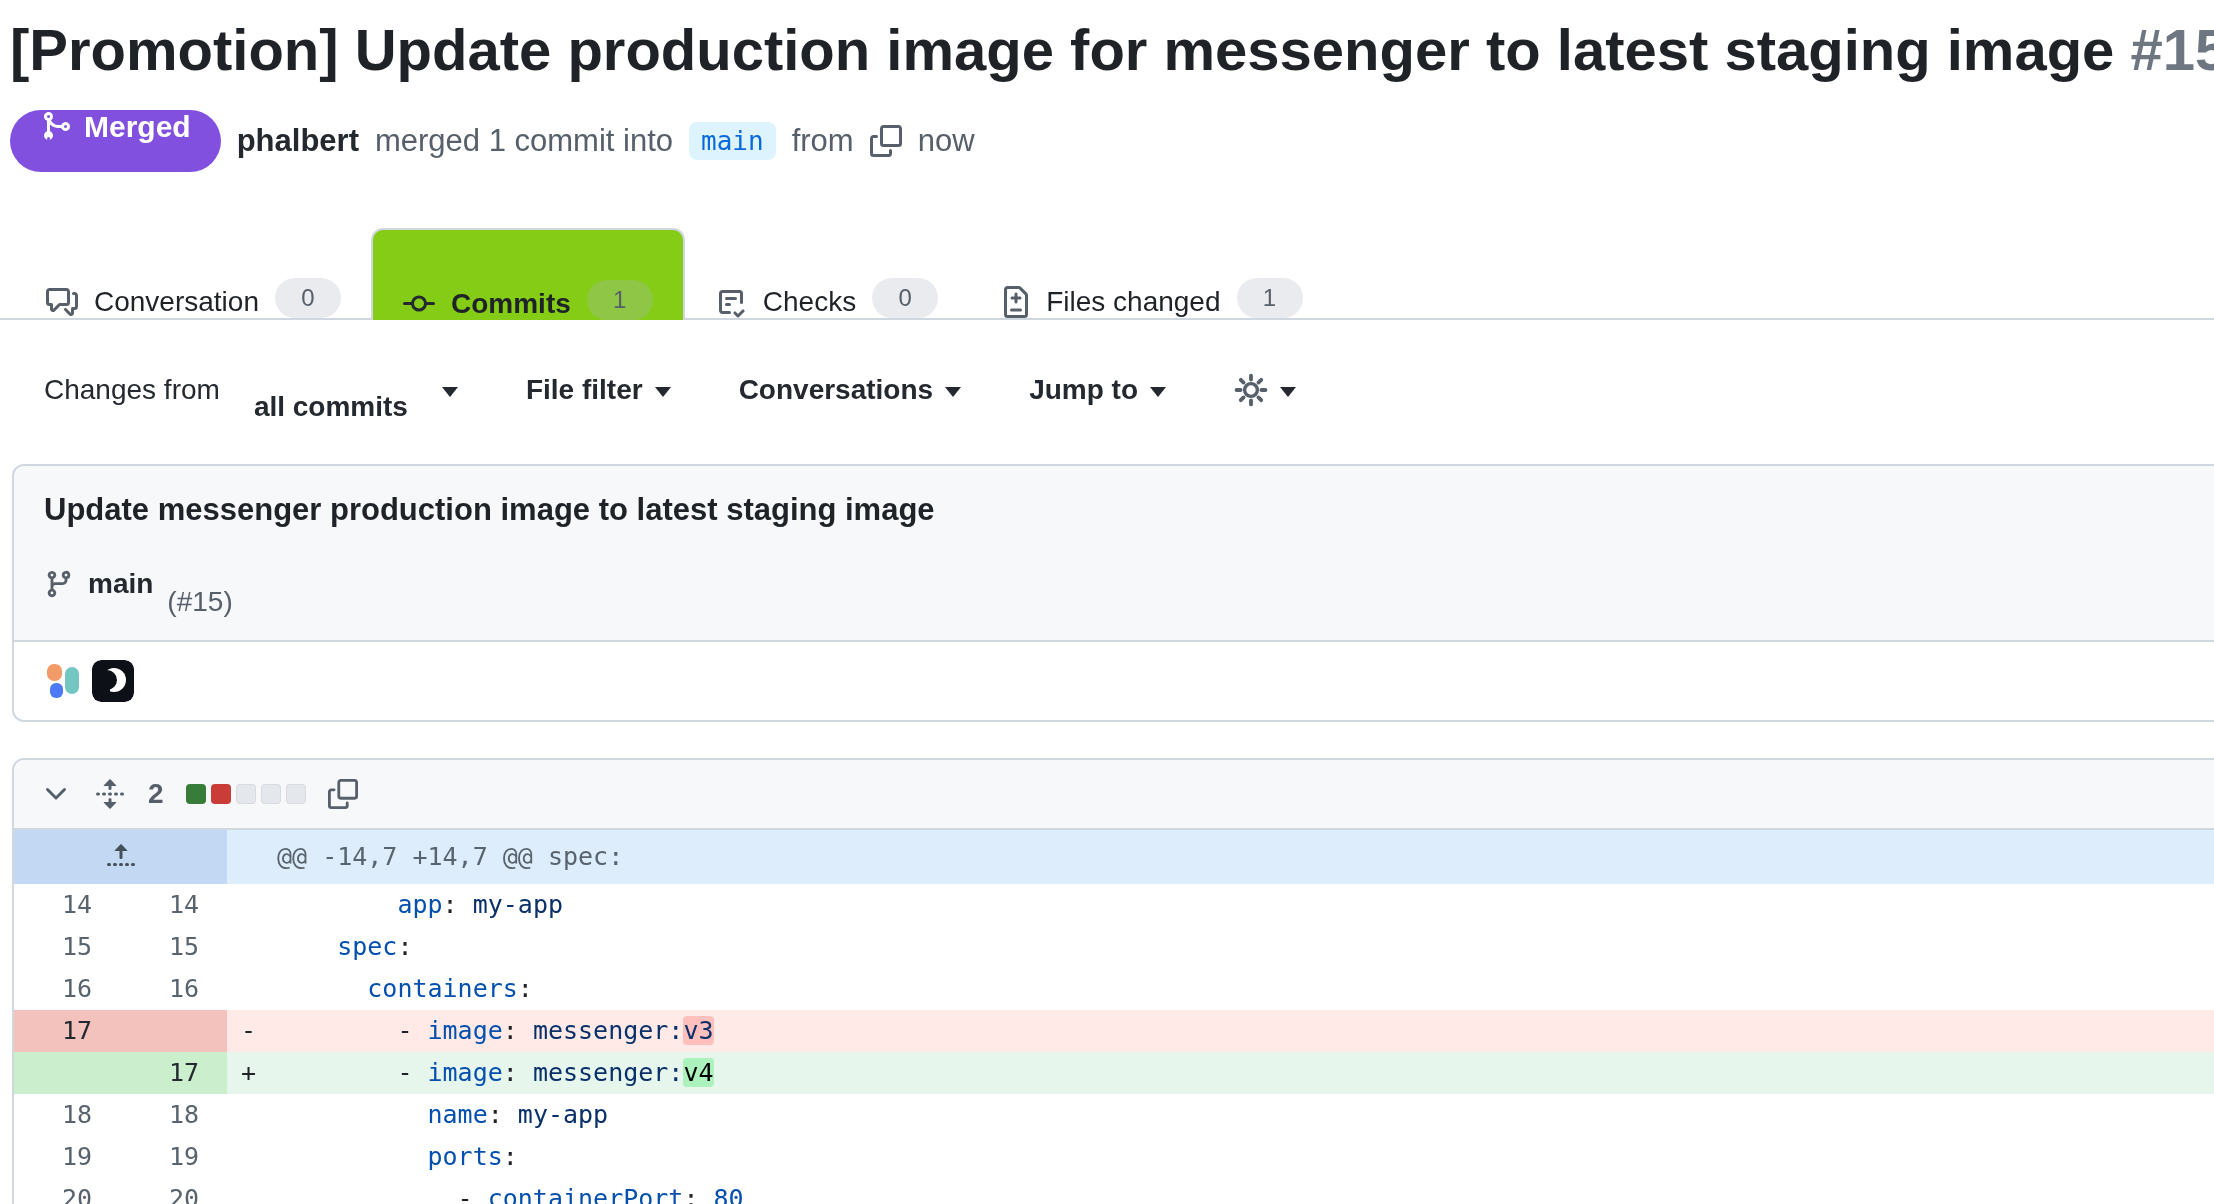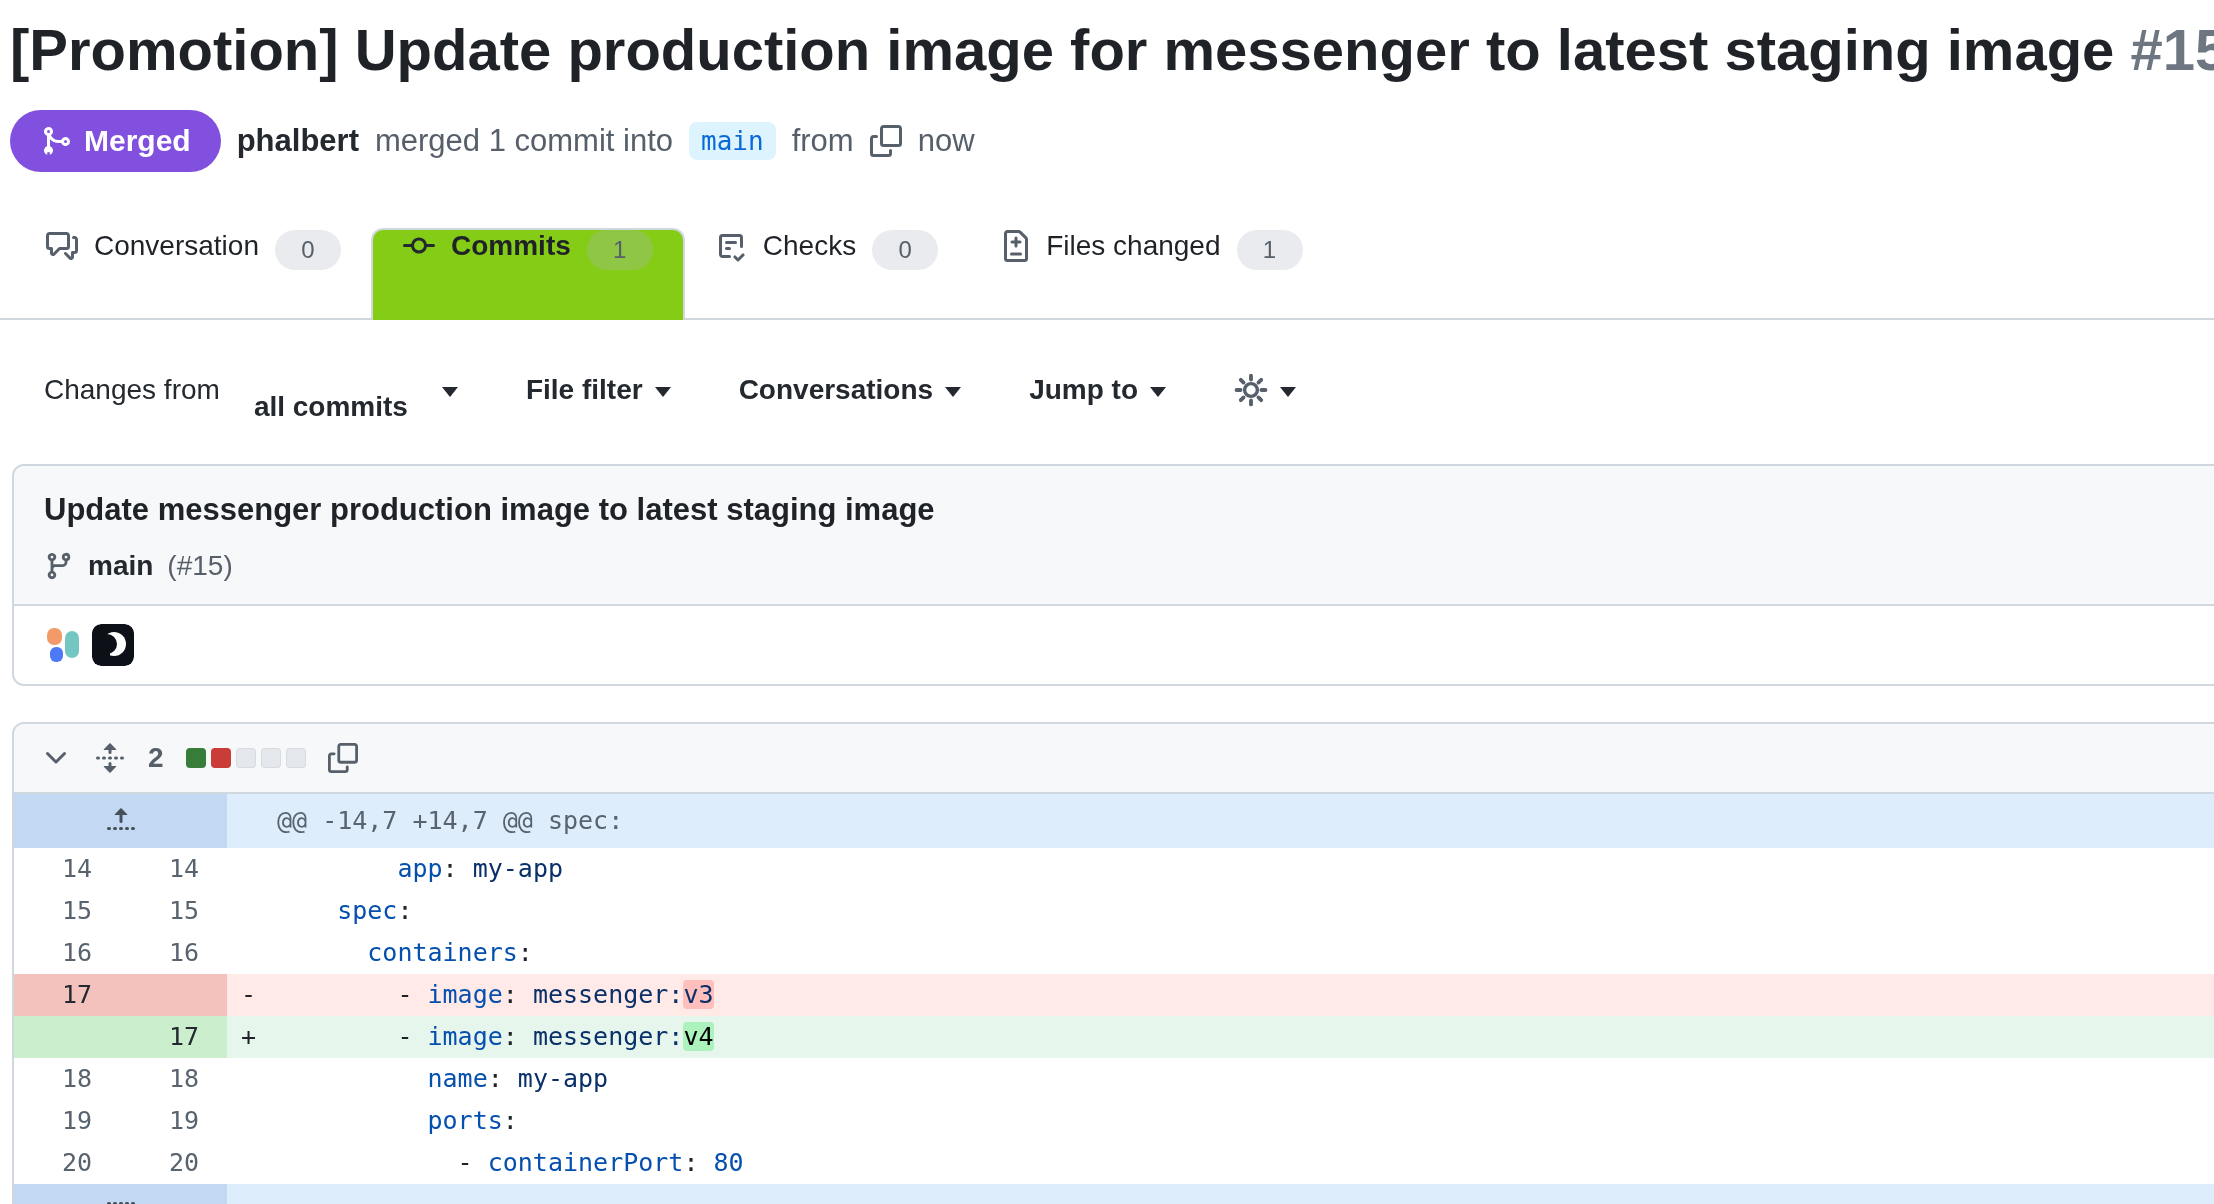--- a/index.html
+++ b/index.html
@@ -4,51 +4,51 @@
 <style>
   html,body{margin:0;padding:0;width:2214px;height:1204px;overflow:hidden;background:#fff;
     font-family:"Liberation Sans",sans-serif;color:#1f2328;-webkit-font-smoothing:antialiased;}
   svg{display:block}
   .octicon{color:#57606a}
 
   
   .pr-title{margin:14px 0 0 10px;font-size:58px;line-height:72px;font-weight:600;white-space:nowrap;color:#1f2328;}
   .pr-title .issue-number{color:#6e7781;font-weight:600;}
   .pr-meta{display:flex;align-items:center;gap:16px;margin:24px 0 0 10px;font-size:31px;color:#57606a;}
-  .state-badge{display:inline-flex;align-items:center;gap:12px;height:62px;padding:0 30px;border-radius:999px;
+  .state-badge{display:inline-flex;gap:12px;height:62px;padding:0 30px;border-radius:999px;
     background:#8250df;color:#fff;font-size:30px;font-weight:600;}
   .meta-author{color:#24292f;font-weight:700;}
   .branch-label{font-family:"DejaVu Sans Mono",monospace;font-size:26px;color:#0969da;background:#ddf4ff;
     padding:4px 12px;border-radius:8px;}
   .icon-btn{background:none;border:none;padding:0;cursor:pointer;color:#57606a;display:inline-flex;align-items:center;}
 
   
   .tabs{display:flex;align-items:flex-end;margin-top:56px;padding-left:16px;border-bottom:2px solid #d0d7de;}
-  .tab{display:flex;align-items:flex-start;gap:16px;height:88px;padding:0 30px;font-size:28px;color:#1f2328;cursor:pointer;}
+  .tab{display:flex;align-items:flex-end;gap:16px;height:88px;padding:0 30px;font-size:28px;color:#1f2328;cursor:pointer;}
   .tab.active{position:relative;z-index:1;background:#84cc16;border:2px solid #d0d7de;border-bottom:none;
     border-radius:12px 12px 0 0;height:90px;margin-bottom:-2px;}
   .tab.active .tlabel{font-weight:700;}
   .tab.active .octicon{color:#24292f;}
   .counter{display:inline-flex;align-items:center;justify-content:center;min-width:42px;height:40px;padding:0 12px;
     border-radius:999px;background:rgba(175,184,193,0.28);font-size:24px;color:#57606a;}
 
   
   .toolbar{display:flex;align-items:center;gap:56px;margin:36px 0 0 38px;font-size:28px;color:#24292f;}
   .dd{display:flex;align-items:center;gap:12px;background:none;border:none;font:inherit;color:inherit;cursor:pointer;font-weight:700;}
   .dd.plain-prefix{font-weight:400;gap:34px;}
   .dd .bold{font-weight:700;margin-top:34px;}
   .caret{width:0;height:0;border-left:8px solid transparent;border-right:8px solid transparent;border-top:10px solid #24292f;margin-top:4px;}
 
   
   .card{border:2px solid #d0d7de;border-radius:12px;margin:40px -36px 0 12px;}
   .commit-head{background:#f6f8fa;border-radius:12px 12px 0 0;border-bottom:2px solid #d0d7de;padding:26px 30px 22px;}
   .commit-title{font-size:31px;font-weight:700;color:#1f2328;}
   .commit-branch{display:flex;align-items:center;gap:14px;margin-top:22px;font-size:28px;color:#24292f;}
   .commit-branch .branch-name{font-weight:700;}
-  .commit-branch .pr-ref{color:#57606a;}
+  .commit-branch .pr-ref{color:#57606a;margin-top:36px;}
   .commit-author{display:flex;align-items:center;background:#fff;border-radius:0 0 12px 12px;padding:18px 30px;font-size:30px;color:#24292f;}
   .avatar{width:42px;height:42px;border-radius:9px;}
   .avatar+.avatar{margin-left:6px;}
   .author-line{margin-left:16px;white-space:pre-wrap;}
   .author-line b{font-weight:700;}
 
   
   .diff-card{border:2px solid #d0d7de;border-radius:12px;margin:36px -36px 0 12px;overflow:hidden;}
   .diff-head{display:flex;align-items:center;gap:22px;height:68px;background:#f6f8fa;border-bottom:2px solid #d0d7de;padding:0 26px;}
   .diff-count{font-size:28px;font-weight:700;color:#57606a;}

